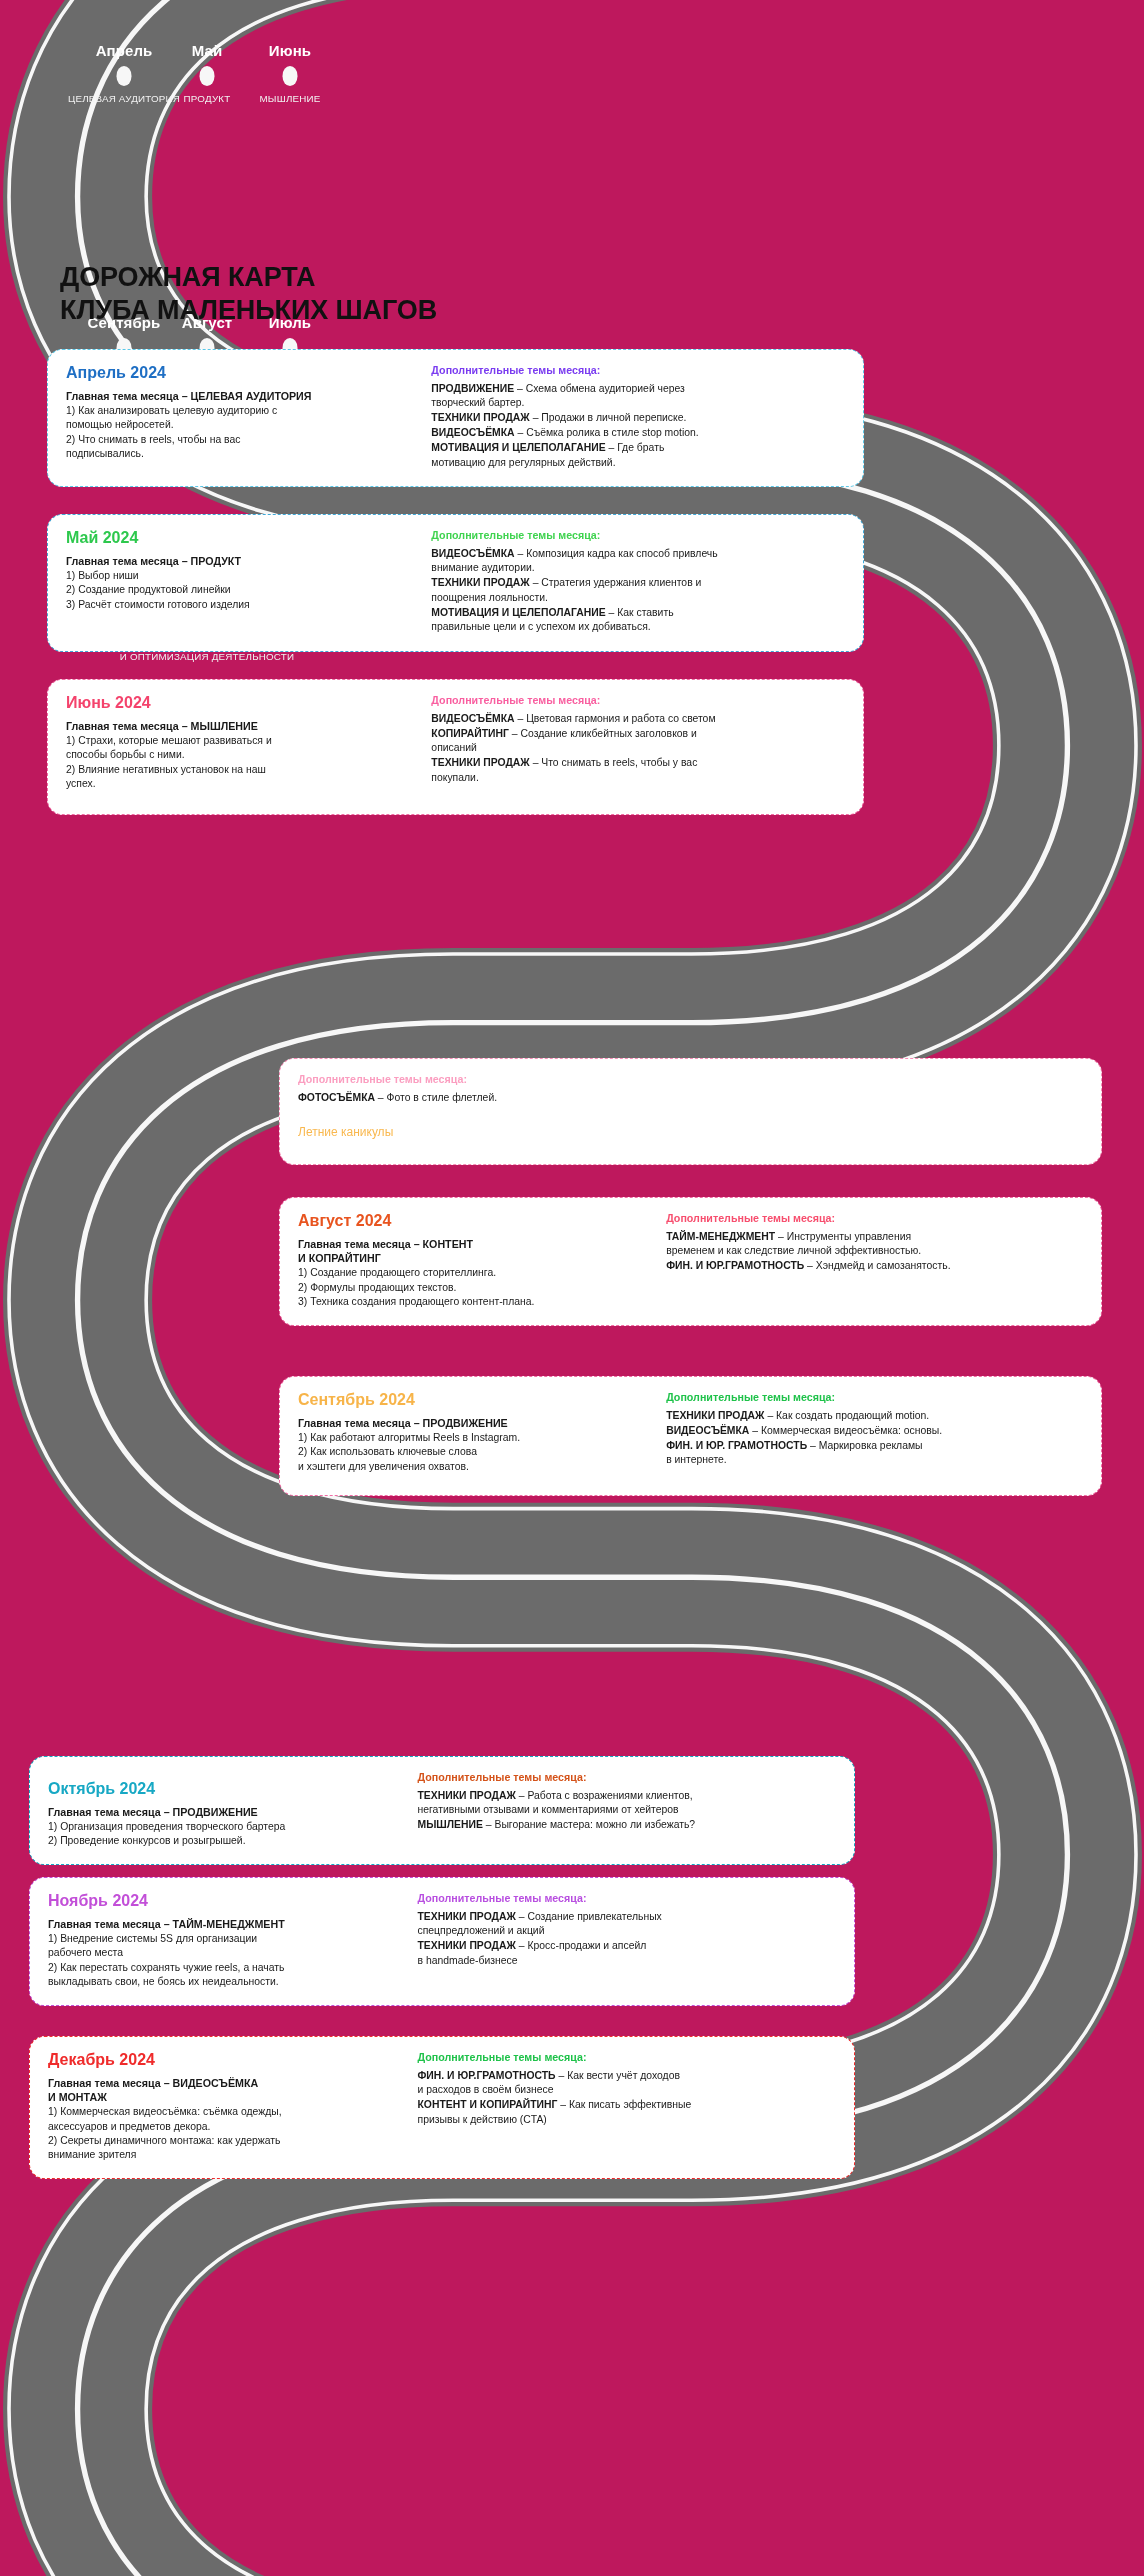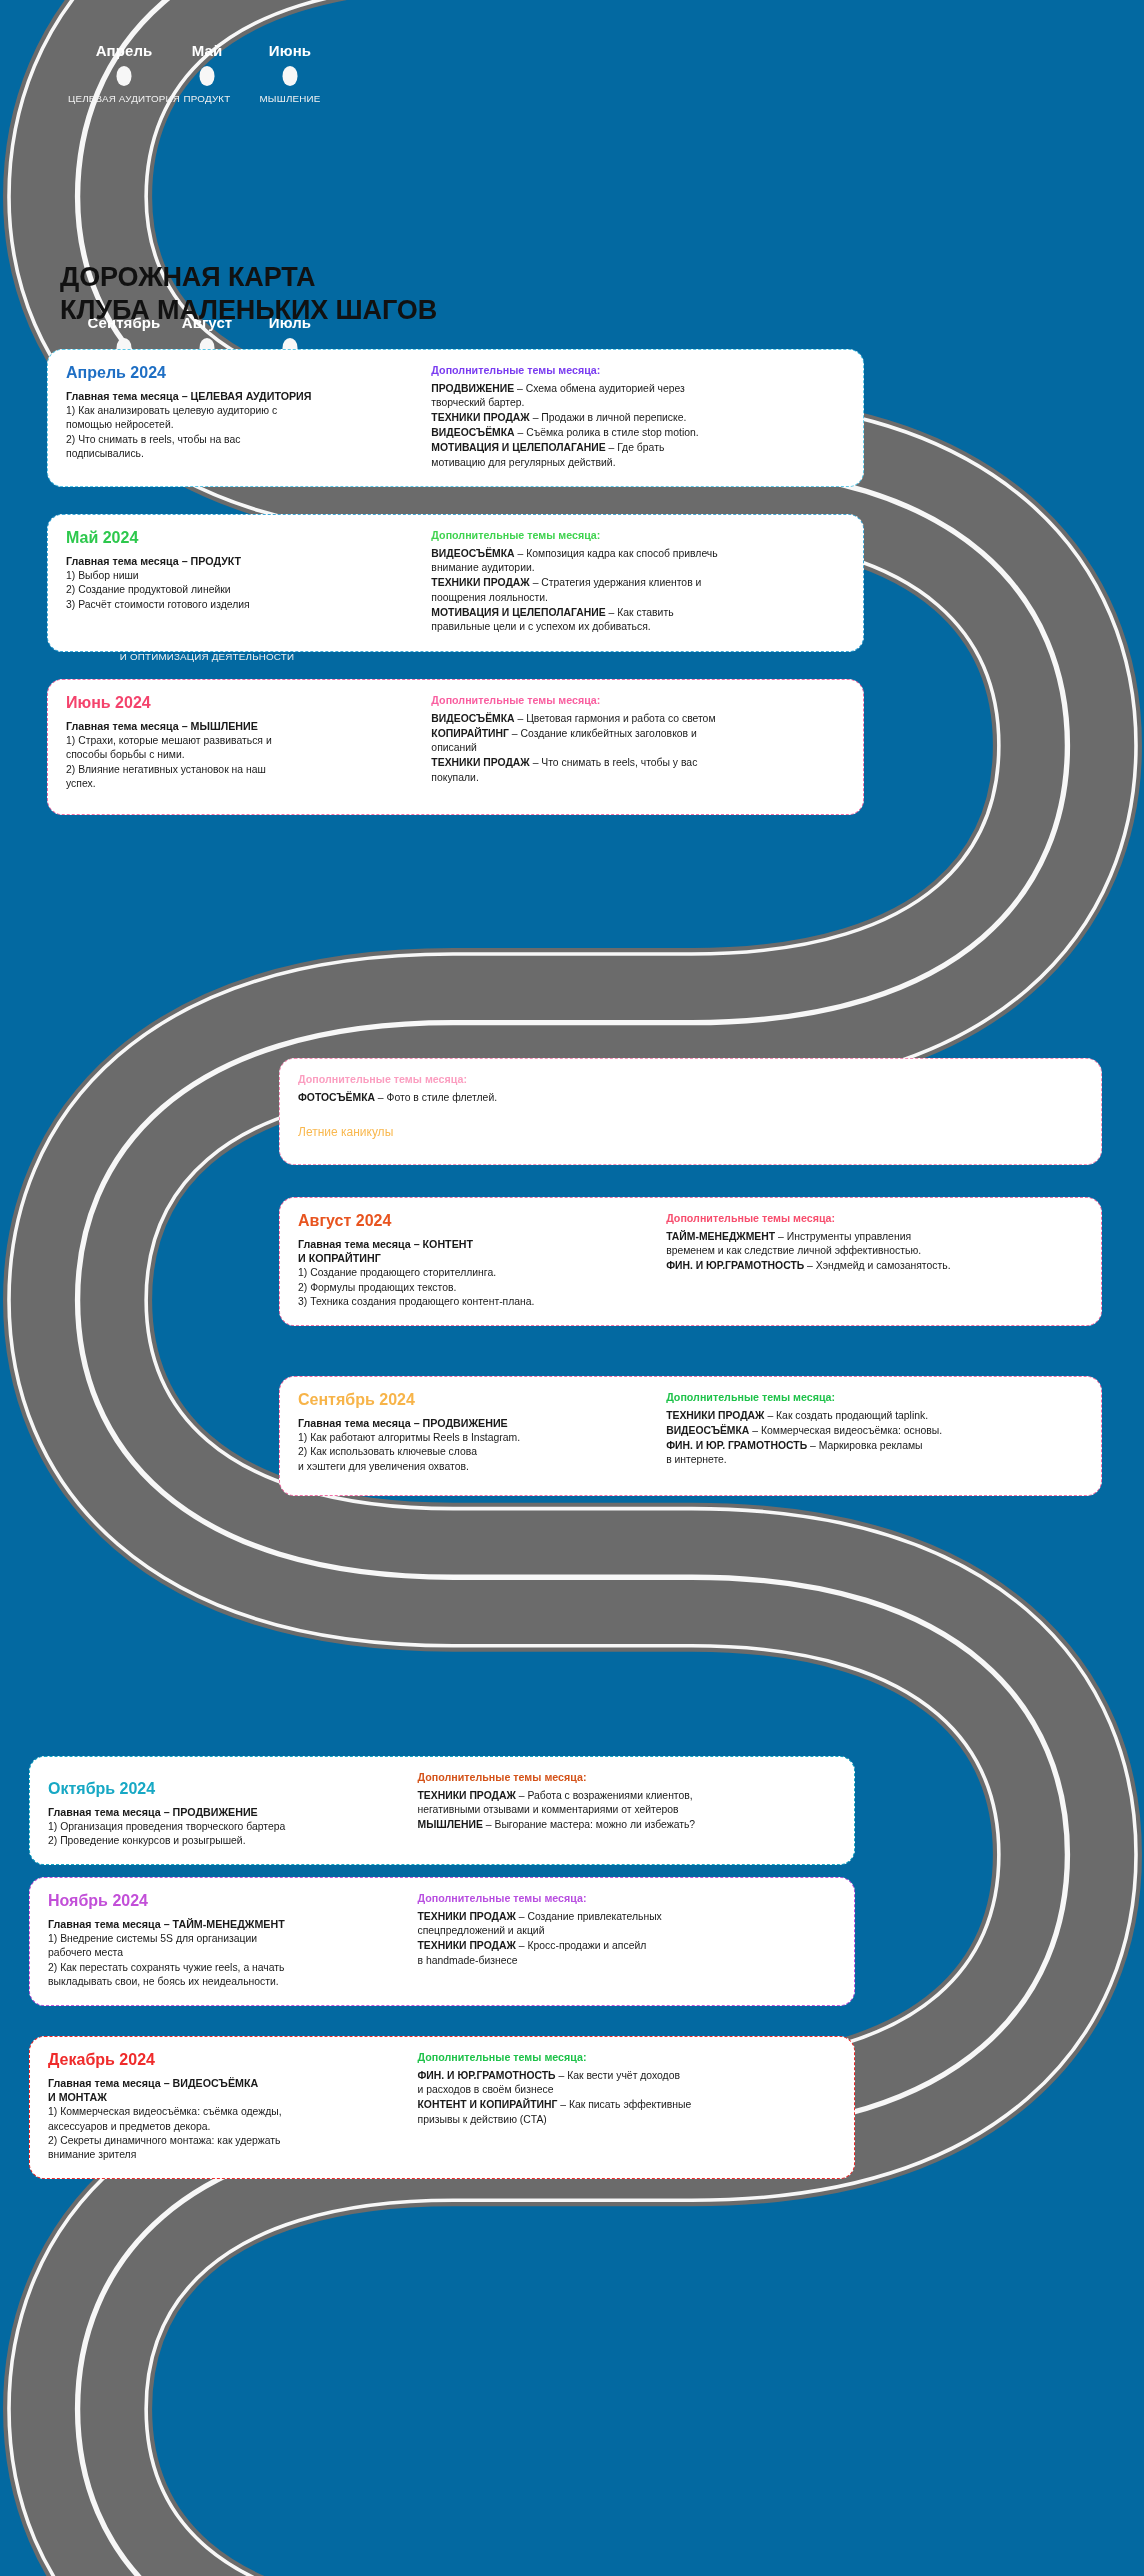--- a/index.html
+++ b/index.html
@@ -6,21 +6,21 @@
   html, body {
     width: 1145px;
     background: #ffffff;
     font-family: "Liberation Sans", sans-serif;
   }
   #page {
     position: relative;
     width: 1145px;
     height: 2576px;
     overflow: hidden;
-    background: #0369a1;
+    background: #be185d;
   }
 
   
   .road-layer {
     position: absolute;
     inset: 0;
     width: 1145px;
     height: 2576px;
     pointer-events: none;
   }
@@ -289,21 +289,21 @@
       <div class="card" style="left: 279px; top: 1376px; width: 823px; min-height: 120px; border-color: rgb(240, 108, 164);">
         <div class="col-left">
           <div class="c-month" style="color: rgb(247, 180, 73);">Сентябрь 2024</div>
           <div class="c-main">Главная тема месяца – ПРОДВИЖЕНИЕ</div>
           <div class="c-item">1) Как работают алгоритмы Reels в Instagram.
 2) Как использовать ключевые слова
 и хэштеги для увеличения охватов.</div>
         </div>
         <div class="col-right">
           <div class="c-extra-head" style="color: rgb(31, 194, 74);">Дополнительные темы месяца:</div>
-          <div class="c-extra"><b>ТЕХНИКИ ПРОДАЖ</b><span> – Как создать продающий taplink.</span></div>
+          <div class="c-extra"><b>ТЕХНИКИ ПРОДАЖ</b><span> – Как создать продающий motion.</span></div>
           <div class="c-extra"><b>ВИДЕОСЪЁМКА</b><span> – Коммерческая видеосъёмка: основы.</span></div>
           <div class="c-extra"><b>ФИН. И ЮР. ГРАМОТНОСТЬ</b><span> – Маркировка рекламы
 в интернете.</span></div>
         </div>
       </div>
       <div class="card" style="left: 29px; top: 1756px; width: 826px; min-height: 100px; border-color: rgb(23, 168, 196);">
         <div class="col-left">
           <div class="c-month" style="color: rgb(23, 168, 196); margin-top: 9px;">Октябрь 2024</div>
           <div class="c-main">Главная тема месяца – ПРОДВИЖЕНИЕ</div>
           <div class="c-item">1) Организация проведения творческого бартера

